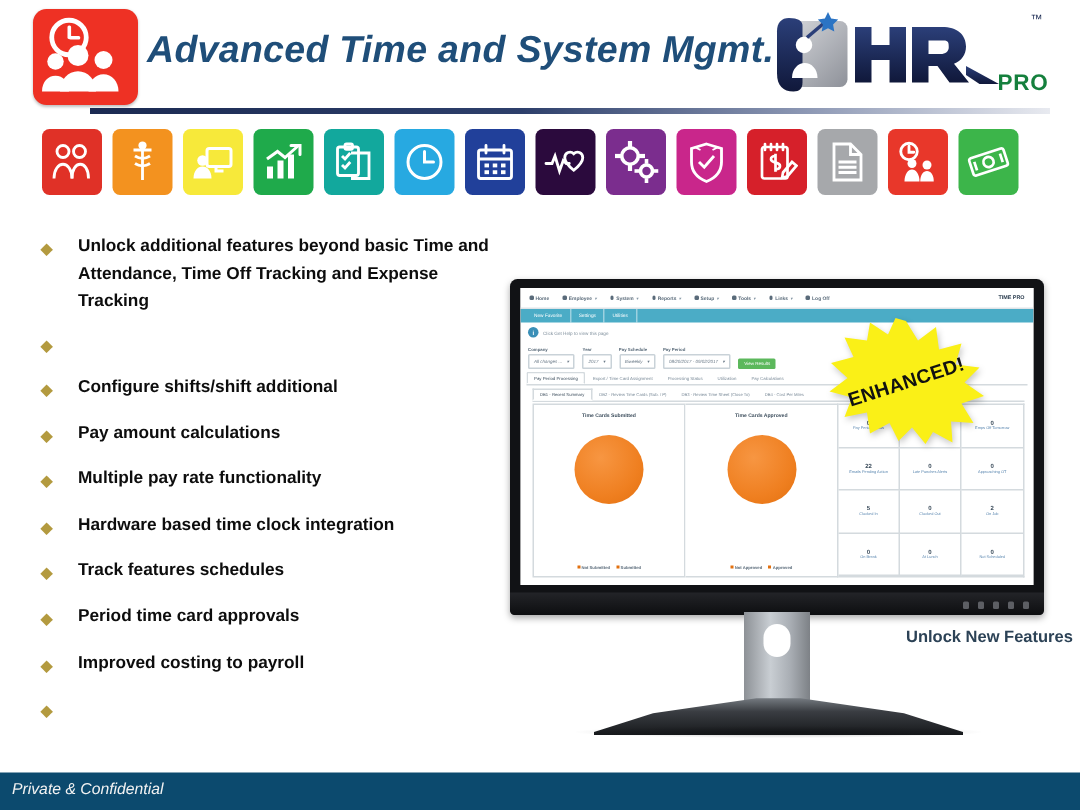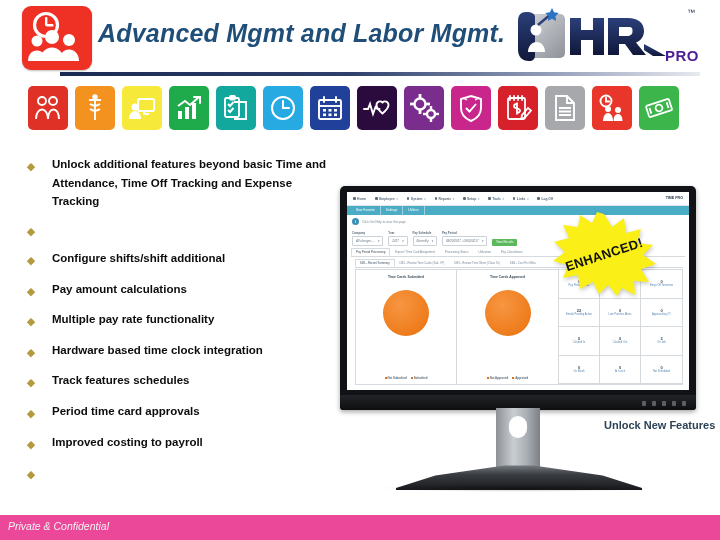--- a/index.html
+++ b/index.html
@@ -23,21 +23,21 @@
   .hdr-title{
     position:absolute;left:98px;top:19px;
     font-size:25px;font-weight:bold;font-style:italic;
     color:#1f4e79;letter-spacing:.2px;white-space:nowrap;
     font-family:"Liberation Sans", sans-serif;
   }
   .logo{position:absolute;left:508px;top:6px;width:195px;height:62px;}
   .logo-tm{position:absolute;right:8px;top:2px;font-size:8px;color:#1b2a52;}
   .logo-pro{
     position:absolute;right:4px;bottom:4px;
-    font-size:15px;font-weight:bold;color:#4c1d95;letter-spacing:.5px;
+    font-size:15px;font-weight:bold;color:#15803d;letter-spacing:.5px;
   }
   .hdr-rule{
     position:absolute;left:60px;top:72px;width:640px;height:4px;
     background:linear-gradient(to right,#1b2a52 0%,#2d3f6b 45%,#8e99b5 75%,#e8eaf0 100%);
   }
 
   
   .iconstrip{position:absolute;left:28px;top:86px;width:668px;height:46px;}
   .ic{
     position:absolute;top:0;width:40px;height:44px;border-radius:5px;
@@ -196,21 +196,21 @@
   
   .caption{
     position:absolute;left:556px;top:419px;
     font-size:11px;font-weight:bold;color:#2c4256;
     font-family:"Liberation Sans", sans-serif;white-space:nowrap;padding-left:48px;
   }
 
   
   .footer{
     position:absolute;left:0;top:515px;width:720px;height:25px;
-    background:#ec4899;
+    background:#0c4a6e;
     text-align:center;
   }
   .footer-txt{
     position:absolute;left:8px;top:5px;
     font-size:10.5px;font-style:italic;color:#f2f2f2;
     font-family:"Liberation Sans", sans-serif;
   }
 </style>
 </head>
 <body>
@@ -228,21 +228,21 @@
           <circle cx="30" cy="31" r="7"></circle>
           <path d="M18 55c0-8 5.4-13.5 12-13.5S42 47 42 55z"></path>
           <circle cx="47" cy="34" r="6"></circle>
           <path d="M37 55c0-7 4.6-11.5 10-11.5S57 48 57 55z"></path>
           <circle cx="15" cy="35" r="5.5"></circle>
           <path d="M6 55c0-6.5 4-10.5 9-10.5S24 48.5 24 55z"></path>
         </g>
       </svg>
     </div>
 
-    <div class="hdr-title">Advanced Mgmt and Labor Mgmt.</div>
+    <div class="hdr-title">Advanced Time and System Mgmt.</div>
 
     <div class="logo">
       <svg width="195" height="62" viewBox="0 0 195 62" aria-hidden="true">
         <defs>
           <linearGradient id="gblue" x1="0" y1="0" x2="0" y2="1">
             <stop offset="0" stop-color="#2b3f79"></stop>
               <stop offset="1" stop-color="#10183a"></stop>
           </linearGradient>
           <linearGradient id="ggray" x1="0" y1="0" x2="1" y2="1">
             <stop offset="0" stop-color="#d8dade"></stop>

